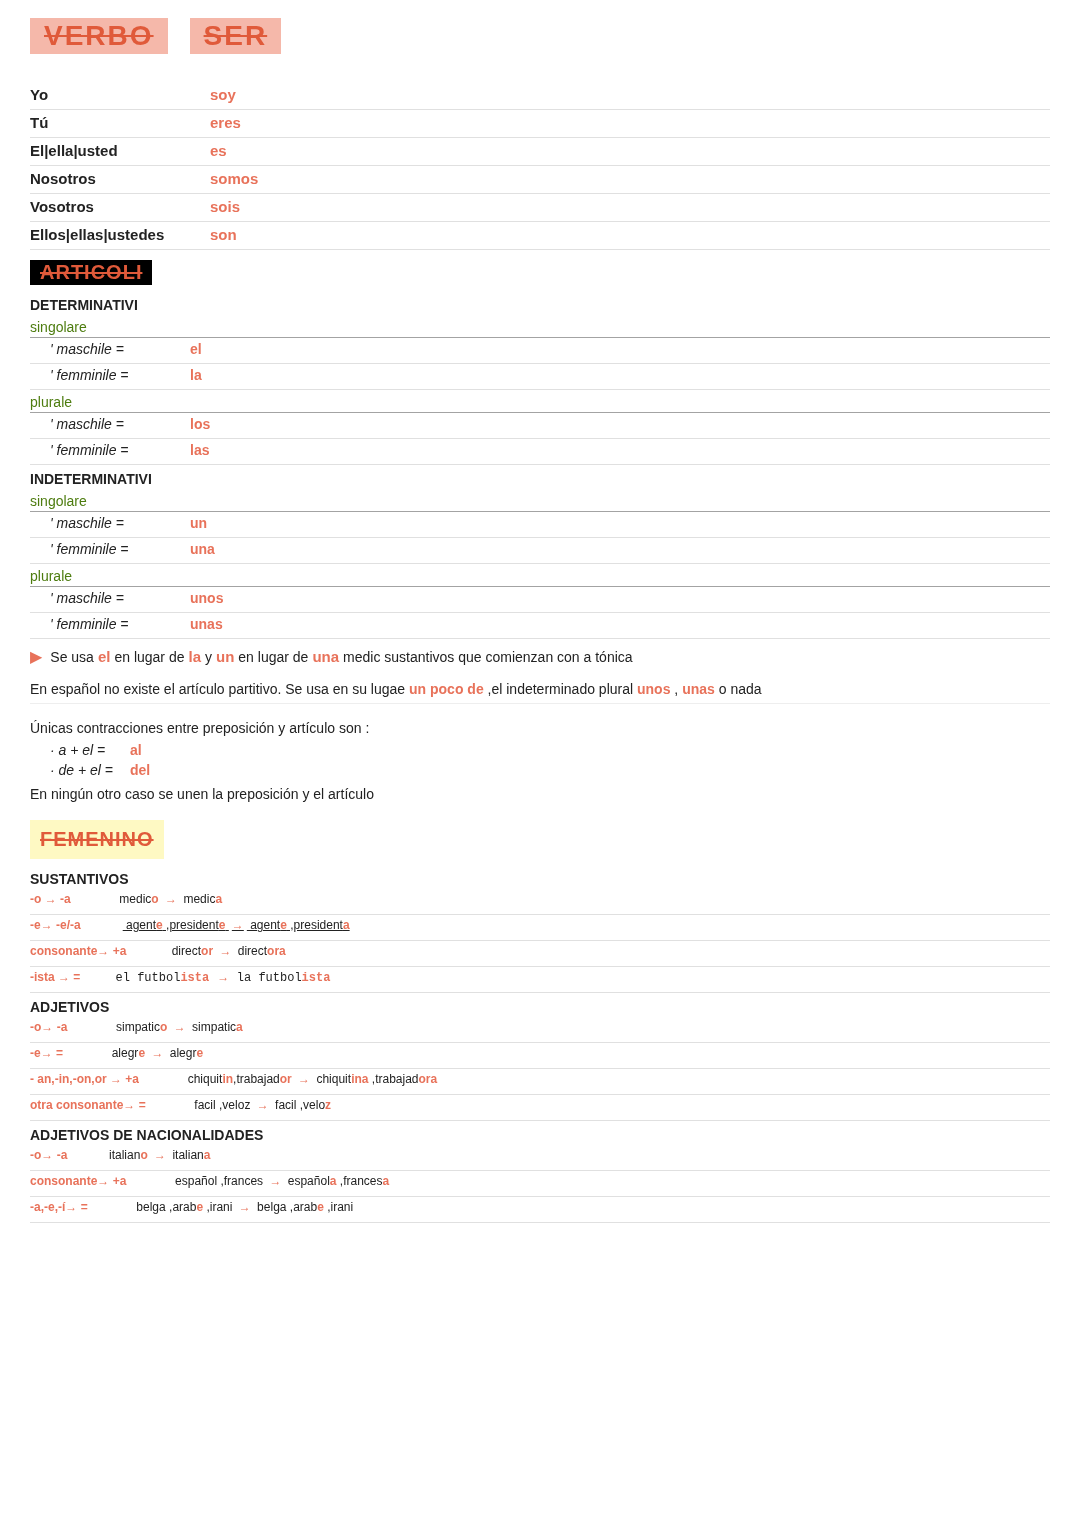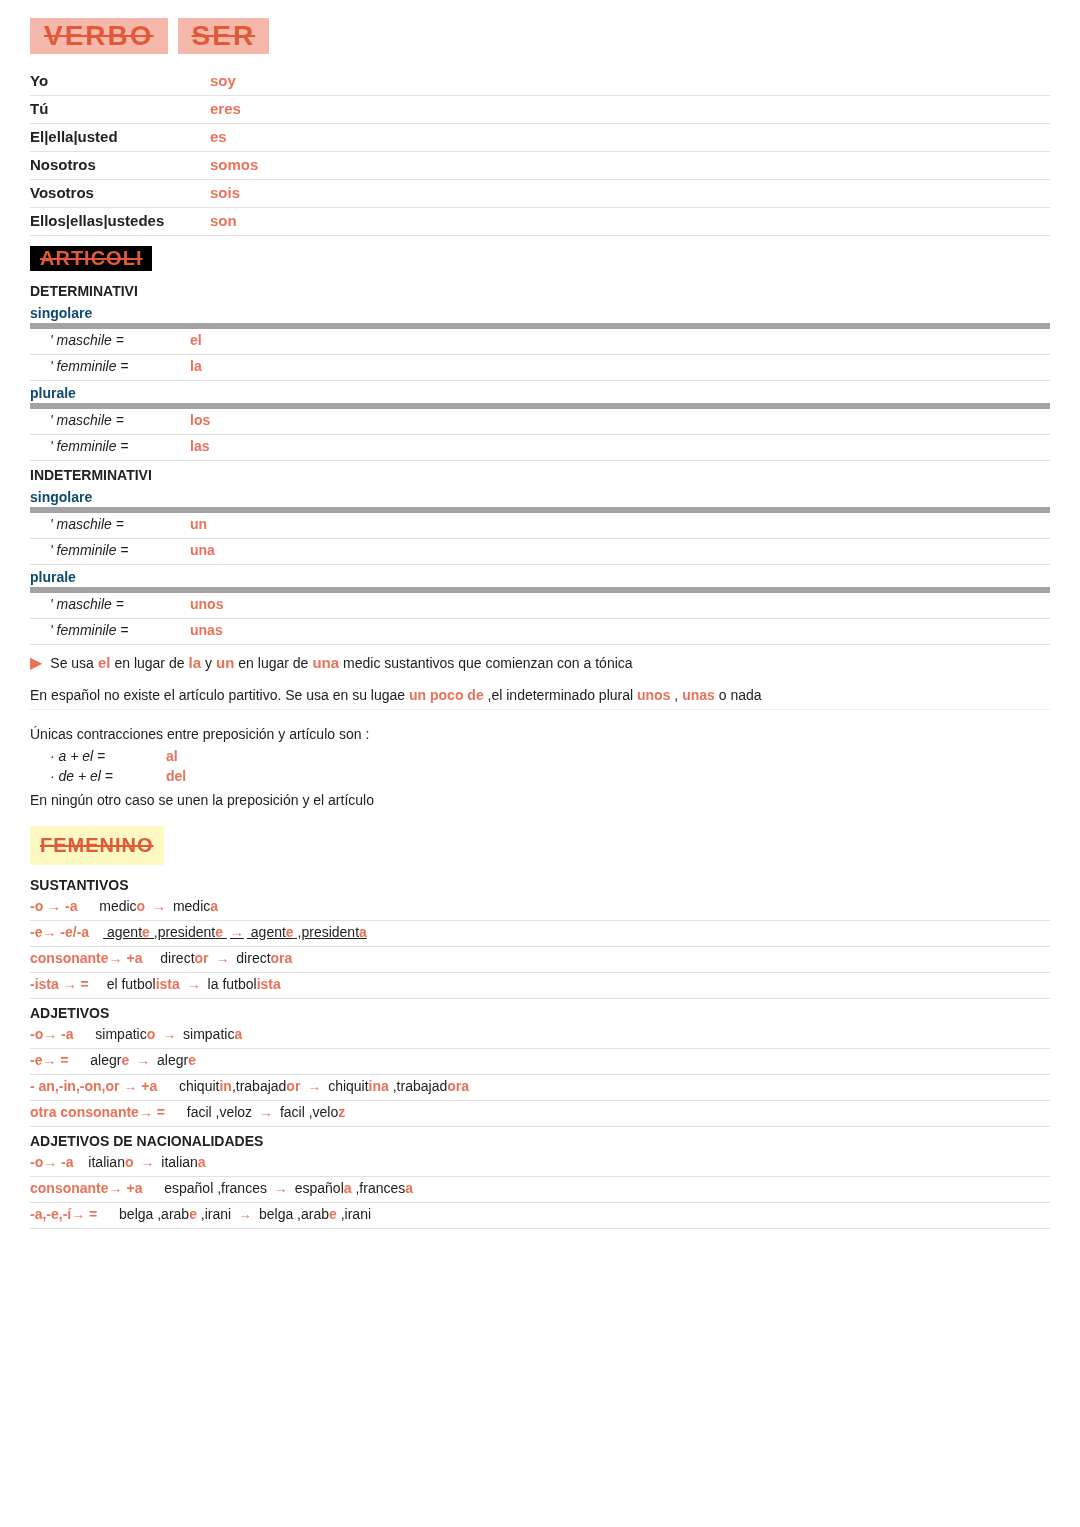--- a/index.html
+++ b/index.html
@@ -84,21 +84,20 @@
     }
 
     .contraction-block {
       padding: 8px 0 4px 0;
     }
 
     .contraction-row {
       display: flex;
       align-items: flex-end;
       padding: 2px 0 2px 20px;
-      gap: 36px;
     }
 
     .contraction-label {
       font-size: 14px;
       color: #222;
       font-style: italic;
       min-width: 80px;
     }
 
     .contraction-value {
@@ -112,40 +111,41 @@
       color: #222;
       padding: 6px 0 0 0;
     }
 
     .transform-row {
       display: flex;
       align-items: baseline;
       border-bottom: 1.5px solid #e0e0e0;
       padding: 3px 0 3px 0;
       min-height: 26px;
-      font-size: 14px;
+      font-size: 12px;
       flex-wrap: wrap;
+      gap: 28px;
     }
 
     .arrow-span {
       color: #e8725a;
       font-weight: bold;
       margin: 0 3px;
     }
 
     .orange {
       color: #e8725a;
       font-weight: 700;
     }
 
     .verbo-title {
       display: flex;
-      gap: 10px;
+      gap: 22px;
       align-items: flex-end;
-      margin-bottom: 14px;
+      margin-bottom: 28px;
     }
 
     .verbo-box {
       background: #f5b8aa;
       color: #e05a3a;
       font-size: 28px;
       font-weight: 900;
       font-family: 'Arial Black', Arial, sans-serif;
       text-transform: uppercase;
       letter-spacing: 2px;
@@ -181,23 +181,23 @@
       letter-spacing: 1px;
       padding: 8px 10px;
       text-decoration: line-through;
       text-decoration-color: #e05a3a;
       margin: 14px 0 6px 0;
     }
 
     .sub-label-row {
       padding: 4px 0 2px 0;
       font-size: 14px;
-      font-weight: 700;
-      color: #0c4a6e;
-      border-bottom: 6px solid #a3a3a3;
+      font-weight: 400;
+      color: #4d7c0f;
+      border-bottom: 1px solid #a3a3a3;
     }
 
     .section-header {
       font-size: 14px;
       font-weight: 900;
       color: #222;
       font-family: 'Arial Black', Arial, sans-serif;
       text-transform: uppercase;
       padding: 6px 0 2px 0;
     }
@@ -359,21 +359,21 @@
       <span style="margin-left: 14px; text-decoration: underline;">&nbsp;agent<span class="orange">e</span> ,president<span class="orange">e</span> <span class="arrow-span">→</span> agent<span class="orange">e</span> ,president<span class="orange">a</span></span>
     </div>
 
     <div class="transform-row">
       <span class="orange">consonante→ +a</span>
       <span style="margin-left: 14px;">&nbsp;direct<span class="orange">or</span> <span class="arrow-span">→</span> direct<span class="orange">ora</span></span>
     </div>
 
     <div class="transform-row">
       <span class="orange">-ista → =</span>
-      <span style="margin-left: 14px;">&nbsp;el futbol<span class="orange">ista</span> <span class="arrow-span">→</span> la futbol<span class="orange">ista</span></span>
+      <span style="margin-left: 0; font-family: Liberation Mono, monospace;">&nbsp;el futbol<span class="orange">ista</span> <span class="arrow-span">→</span> la futbol<span class="orange">ista</span></span>
     </div>
 
     <div class="section-header">ADJETIVOS</div>
 
     <div class="transform-row">
       <span class="orange">-o→ -a</span>
       <span style="margin-left: 14px;">&nbsp;&nbsp;simpatic<span class="orange">o</span> <span class="arrow-span">→</span> simpatic<span class="orange">a</span></span>
     </div>
 
     <div class="transform-row">

